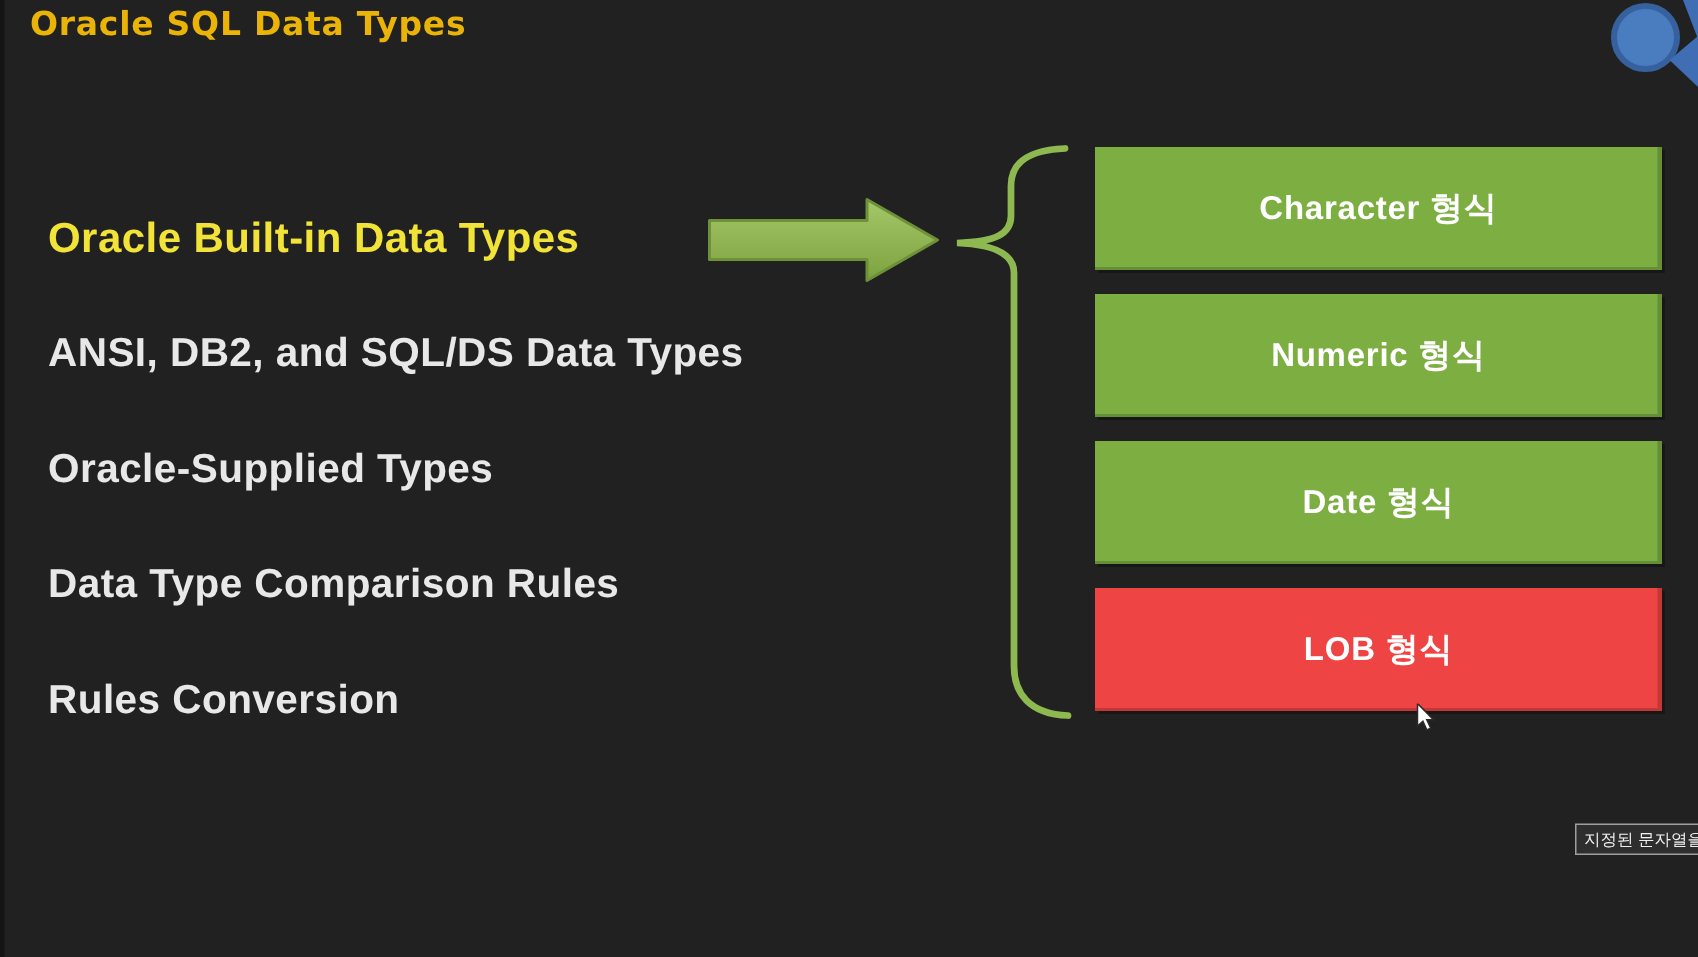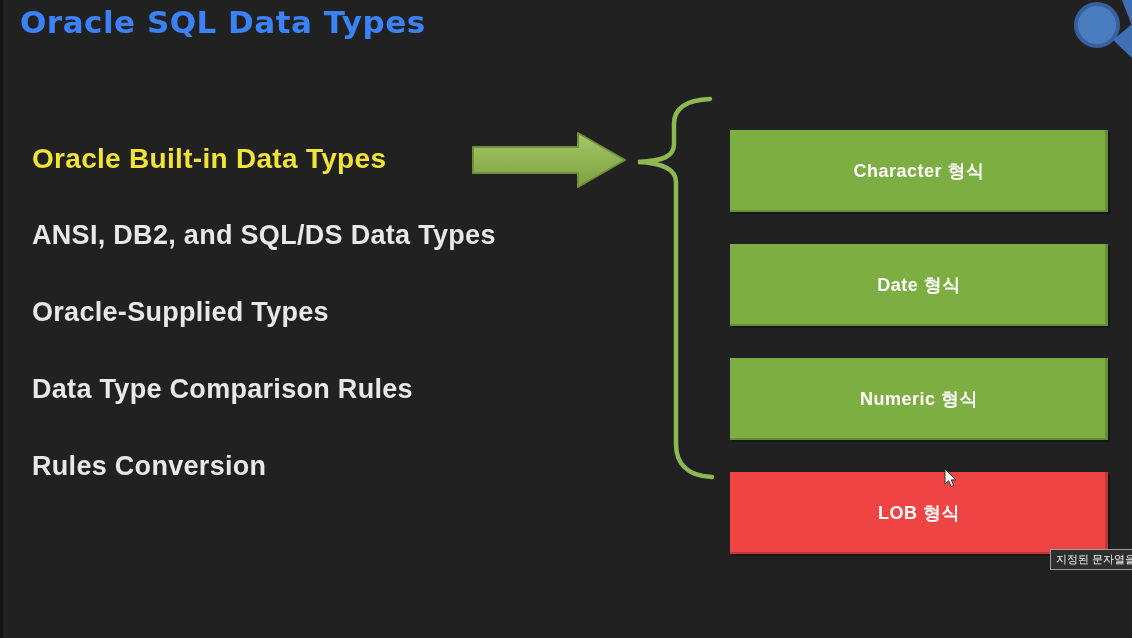--- a/index.html
+++ b/index.html
@@ -5,38 +5,37 @@
   html,body{margin:0;padding:0;background:#000;}
   .stage{
     position:relative;width:1132px;height:638px;
     background:#212121;overflow:hidden;
     font-family:"Liberation Sans",sans-serif;
   }
   .left-edge{position:absolute;left:0;top:0;width:3px;height:638px;background:#141414;}
   .slide-title{
     position:absolute;left:20px;top:4px;
     font-family:"DejaVu Sans",sans-serif;
-    font-weight:bold;font-size:31px;letter-spacing:.5px;color:#3b82f6;
+    font-weight:bold;font-size:22px;letter-spacing:.5px;color:#eab308;
   }
   .logo{position:absolute;right:0;top:0;}
   .menu{position:absolute;left:32px;top:120px;width:560px;}
   .menu-item{
     height:77px;display:flex;align-items:center;
     font-size:27px;font-weight:700;color:#e8e8e8;letter-spacing:.3px;
   }
   .menu-item.active{color:#f1e338;font-weight:bold;font-size:28px;}
   .arrow-svg{position:absolute;left:470px;top:128px;}
   .brace-svg{position:absolute;left:630px;top:94px;}
   .boxes{position:absolute;left:730px;top:98px;width:378px;}
   .type-box{
     height:82px;margin-bottom:16px;
     display:flex;align-items:center;justify-content:center;
-    font-size:18px;font-weight:bold;color:#ffffff;letter-spacing:.5px;
+    font-size:22px;font-weight:bold;color:#ffffff;letter-spacing:.5px;
     box-shadow:inset -3px -2px 0 rgba(0,0,0,.18), 2px 2px 0 rgba(0,0,0,.30);
-    margin-top:32px;
   }
   .type-box.green{background:#7dae42;}
   .type-box.blue{background:#ef4444;}
   .cursor-svg{position:absolute;left:944px;top:469px;}
   .tooltip{
     position:absolute;left:1050px;top:549px;height:21px;width:110px;
     background:#2e2e2e;border:1px solid #9e9e9e;box-sizing:border-box;
     display:flex;align-items:center;padding:0 5px;
     font-size:11px;color:#f0f0f0;white-space:nowrap;overflow:hidden;
   }
@@ -85,24 +84,24 @@
 
   <svg class="brace-svg" width="92" height="392" viewBox="0 0 92 392">
     <path d="M80,5 C56,6 44,14 44,30 L44,50 C44,62 34,67 8,68 C34,69 46,76 46,88 L46,350 C46,368 56,382 82,383" fill="none" stroke="#8db950" stroke-width="4.5" stroke-linecap="round"></path>
   </svg>
 
   <div class="boxes">
     <div class="type-box green">
       <span>Character 형식</span>
     </div>
     <div class="type-box green">
-      <span>Date 형식</span>
+      <span>Numeric 형식</span>
     </div>
     <div class="type-box green">
-      <span>Numeric 형식</span>
+      <span>Date 형식</span>
     </div>
     <div class="type-box blue">
       <span>LOB 형식</span>
     </div>
   </div>
 
   <svg class="cursor-svg" width="15" height="21" viewBox="0 0 15 21">
     <path d="M1,0 L1,15 L4.6,11.8 L7.2,17.6 L9.8,16.4 L7.2,10.9 L11.8,10.9 Z" fill="#ffffff" stroke="#2a2a2a" stroke-width="1"></path>
   </svg>
 

